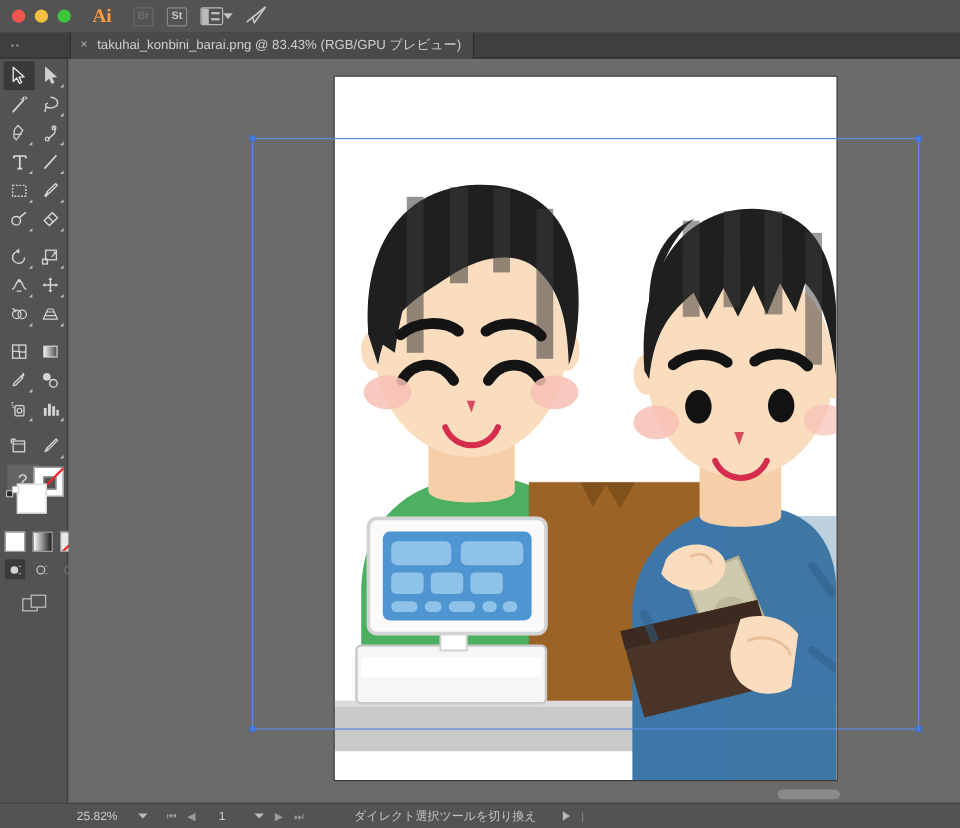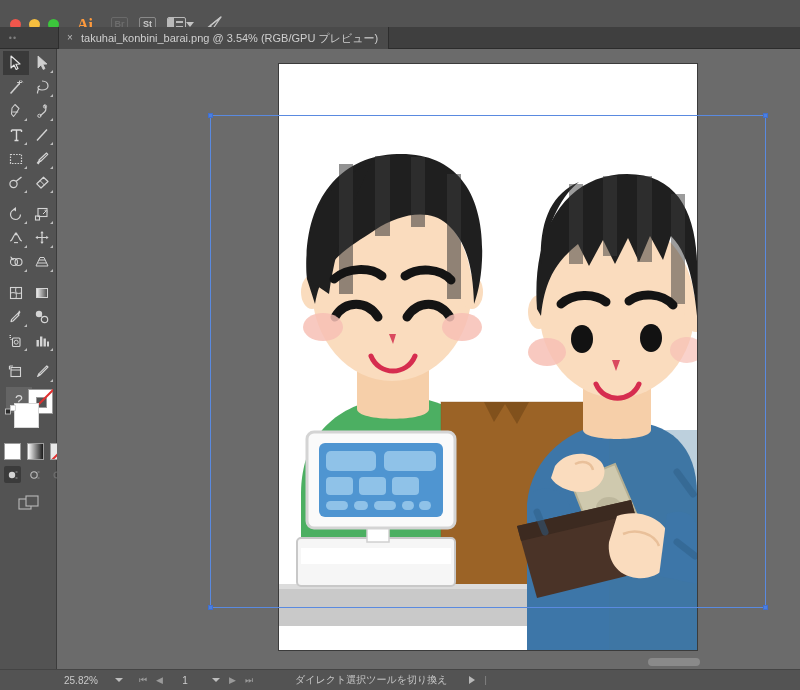--- a/index.html
+++ b/index.html
@@ -10,21 +10,21 @@
     font-family: "Liberation Sans", sans-serif;
   }
   #app {
     position: relative;
     width: 800px; height: 690px;
     background: #535353;
   }
 
   
   .titlebar {
-    position: absolute; left: 0; top: 11px;
+    position: absolute; left: 0; top: 0;
     width: 800px; height: 27px;
     background: #535353;
     display: flex; align-items: center;
   }
   .traffic { display: flex; align-items: center; gap: 8px; padding-left: 10px; }
   .dot { width: 11px; height: 11px; border-radius: 50%; display: block; }
   .dot.red { background: #f1564c; }
   .dot.yellow { background: #f6bf3f; }
   .dot.green { background: #3cc63c; }
 
@@ -306,21 +306,21 @@
           <path d="M5.5 9.5 L16 1" fill="none" stroke="#c6c6c6" stroke-width="1.1"></path>
         </svg>
       </div>
     </div>
   </div>
 
   <div class="tabbar">
     <div class="grip">••</div>
     <div class="tab">
       <span class="tab-close">×</span>
-      <span class="tab-title">takuhai_konbini_barai.png @ 3.54% (RGB/GPU プレビュー)</span>
+      <span class="tab-title">takuhai_konbini_barai.png @ 83.43% (RGB/GPU プレビュー)</span>
     </div>
   </div>
 
   <div class="toolpanel">
     <div class="toolgrid">
 
       <div class="tool active">
         <svg width="14" height="16" viewBox="0 0 14 16">
             <path d="M2 1 L2 13 L5 10 L7.2 14.5 L9 13.6 L6.9 9.3 L11 9 Z" fill="none" stroke="#e8e8e8" stroke-width="1.1" stroke-linejoin="round"></path>
           </svg>

